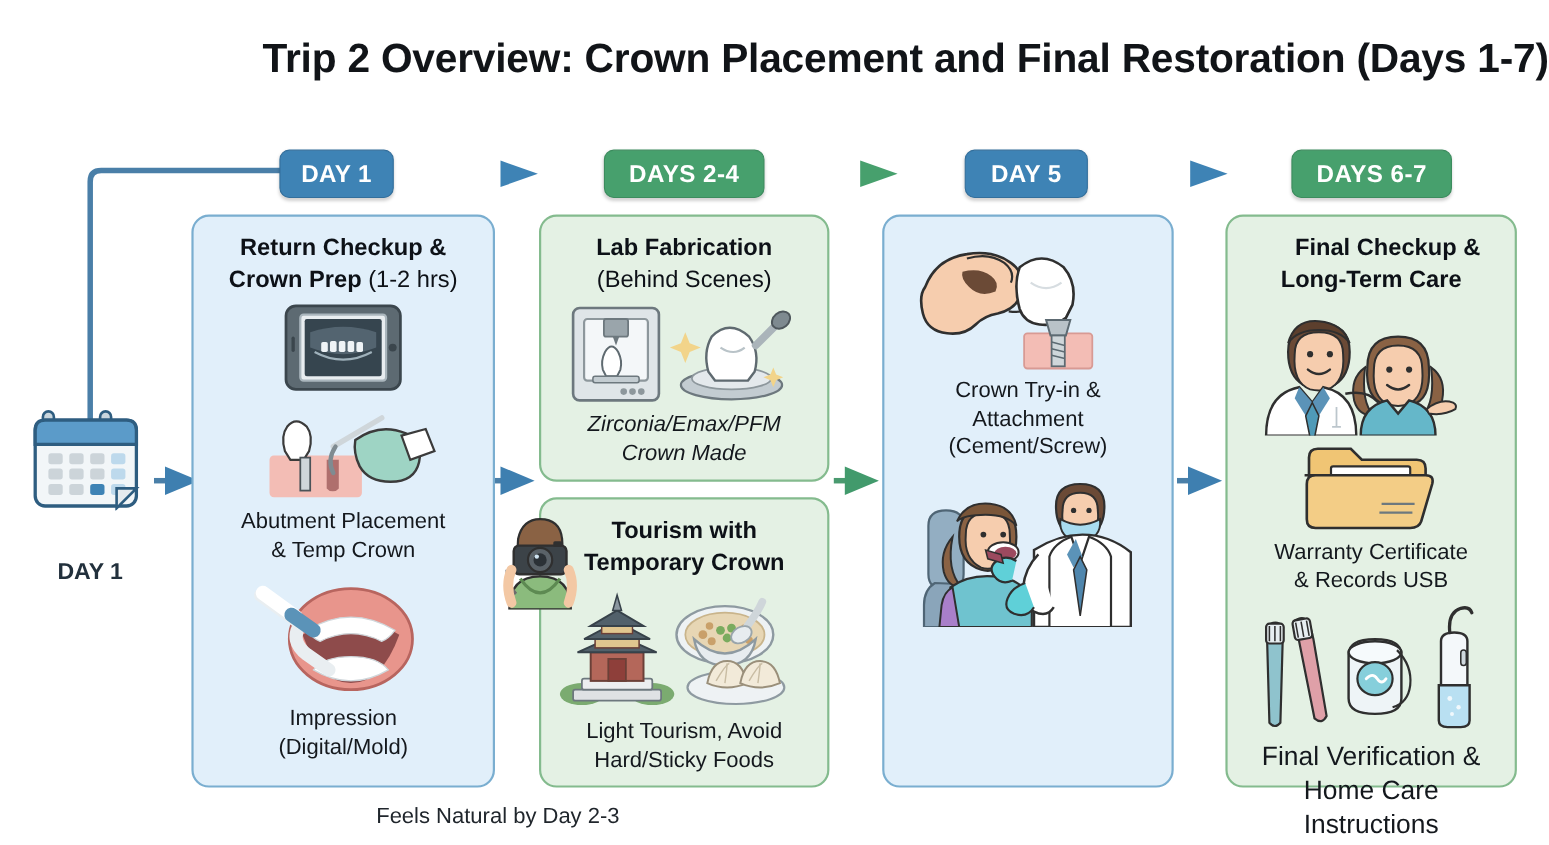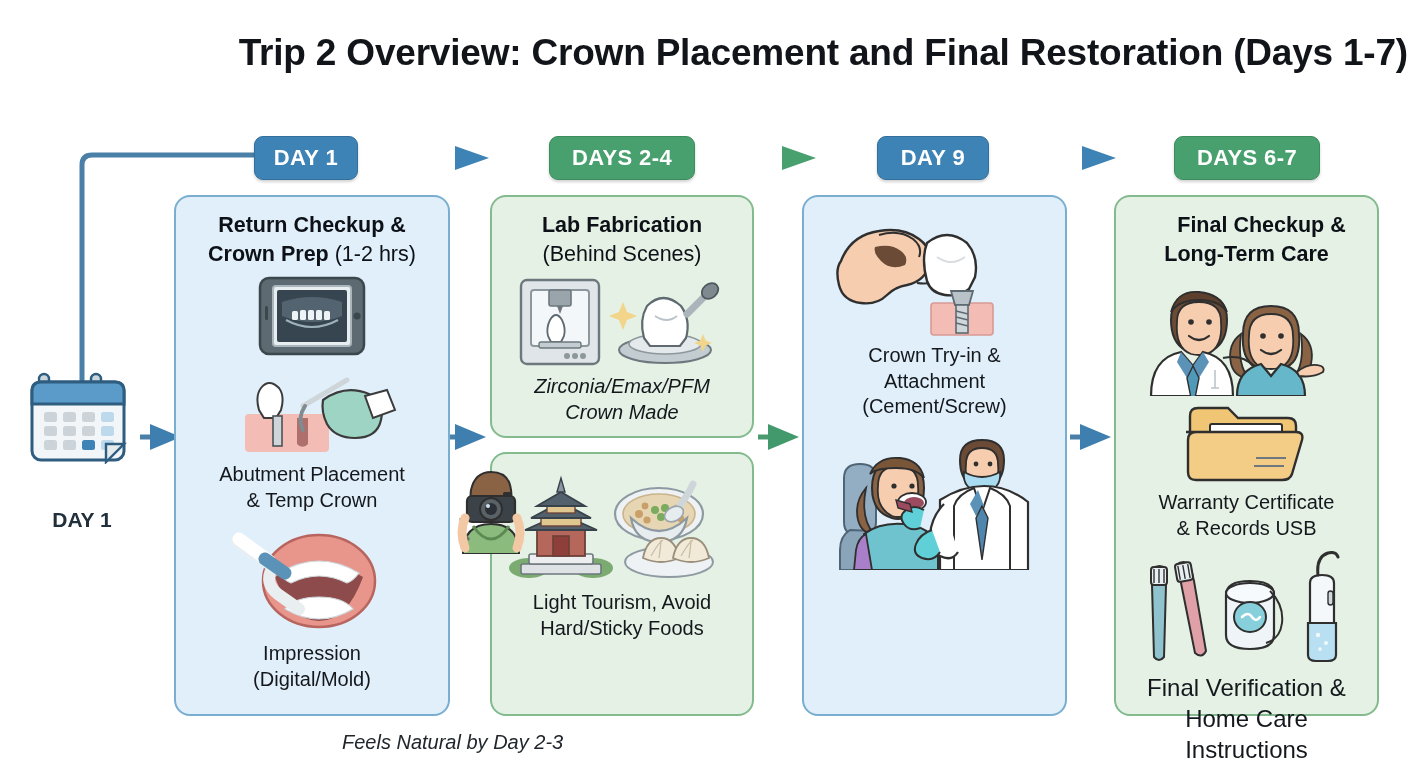--- a/index.html
+++ b/index.html
@@ -78,21 +78,20 @@
   .cal-label {
     position: absolute;
     font-size: 21px; font-weight: bold; color: #22303c;
     text-align: center;
   }
 
   
   .footnote {
     position: absolute;
     font-size: 20px;
-    font-style: italic;
     color: #20262c;
   }
 </style>
 </head>
 <body>
 
 <div id="stage">
 
   <div class="page-title">Trip 2 Overview: Crown Placement and Final Restoration (Days 1-7)</div>
 
@@ -127,21 +126,21 @@
 
     <line x1="758" y1="437" x2="782" y2="437" stroke="#4a9a6f" stroke-width="5"></line>
     <polygon points="768,424 799,437 768,450" fill="#429a6c"></polygon>
 
     <line x1="1070" y1="437" x2="1094" y2="437" stroke="#4a7fa8" stroke-width="5"></line>
     <polygon points="1080,424 1111,437 1080,450" fill="#3e7fb0"></polygon>
   </svg>
 
   <div class="badge blue" style="left:254px; top:136px; width:104px;">DAY 1</div>
   <div class="badge green" style="left:549px; top:136px; width:146px;">DAYS 2-4</div>
-  <div class="badge blue" style="left:877px; top:136px; width:112px;">DAY 9</div>
+  <div class="badge blue" style="left:877px; top:136px; width:112px;">DAY 5</div>
   <div class="badge green" style="left:1174px; top:136px; width:146px;">DAYS 6-7</div>
 
   <div style="position:absolute; left:30px; top:372px; width:104px; height:92px;">
     <svg viewBox="0 0 104 92" width="104" height="92">
       <rect x="9" y="2" width="10" height="22" rx="5" fill="#c9d6de" stroke="#2e5d80" stroke-width="2.4"></rect>
       <rect x="61" y="2" width="10" height="22" rx="5" fill="#c9d6de" stroke="#2e5d80" stroke-width="2.4"></rect>
       <rect x="2" y="10" width="92" height="78" rx="9" fill="#f2f6f8" stroke="#2e5d80" stroke-width="3"></rect>
       <path d="M2 19 Q2 10 11 10 L85 10 Q94 10 94 19 L94 32 L2 32 Z" fill="#5b9bc9" stroke="#2e5d80" stroke-width="3"></path>
       <g fill="#ccd4d9">
         <rect x="14" y="40" width="13" height="10" rx="2.5"></rect>
@@ -242,20 +241,24 @@
         <ellipse cx="193" cy="15" rx="9" ry="7" fill="#7e8a90" stroke="#4f585d" stroke-width="1.8" transform="rotate(-40 193 15)"></ellipse>
         <path d="M106 26 l4 10 l10 4 l-10 4 l-4 10 l-4-10 l-10-4 l10-4z" fill="#f2d48a"></path>
         <path d="M186 58 l2.6 6.4 l6.4 2.6 l-6.4 2.6 l-2.6 6.4 l-2.6-6.4 l-6.4-2.6 l6.4-2.6z" fill="#f2d48a"></path>
       </svg>
     </div>
     <div class="card-cap" style="margin-top:6px;font-style:italic;">Zirconia/Emax/PFM
 Crown Made</div>
   </div>
 
   <div class="card green" style="left:490px; top:452px; width:264px; height:264px;">
+    <div class="card-title">
+      <span style="white-space:pre-line;">Tourism with
+Temporary Crown</span>
+    </div>
     <div class="art" style="margin-top:4px;">
       <svg width="230" height="110" viewBox="0 0 230 110">
 
         <g transform="translate(4,4)">
           <ellipse cx="18" cy="92" rx="20" ry="10" fill="#7bab70"></ellipse>
           <ellipse cx="82" cy="92" rx="20" ry="10" fill="#7bab70"></ellipse>
           <rect x="10" y="88" width="80" height="10" rx="2" fill="#dfe2e4" stroke="#6d787e" stroke-width="1.6"></rect>
           <rect x="18" y="78" width="64" height="10" rx="2" fill="#eceef0" stroke="#6d787e" stroke-width="1.6"></rect>
           <rect x="26" y="54" width="48" height="26" fill="#b4675a" stroke="#6b4038" stroke-width="1.8"></rect>
           <rect x="42" y="60" width="16" height="20" fill="#8e3f3a" stroke="#6b4038" stroke-width="1.6"></rect>

